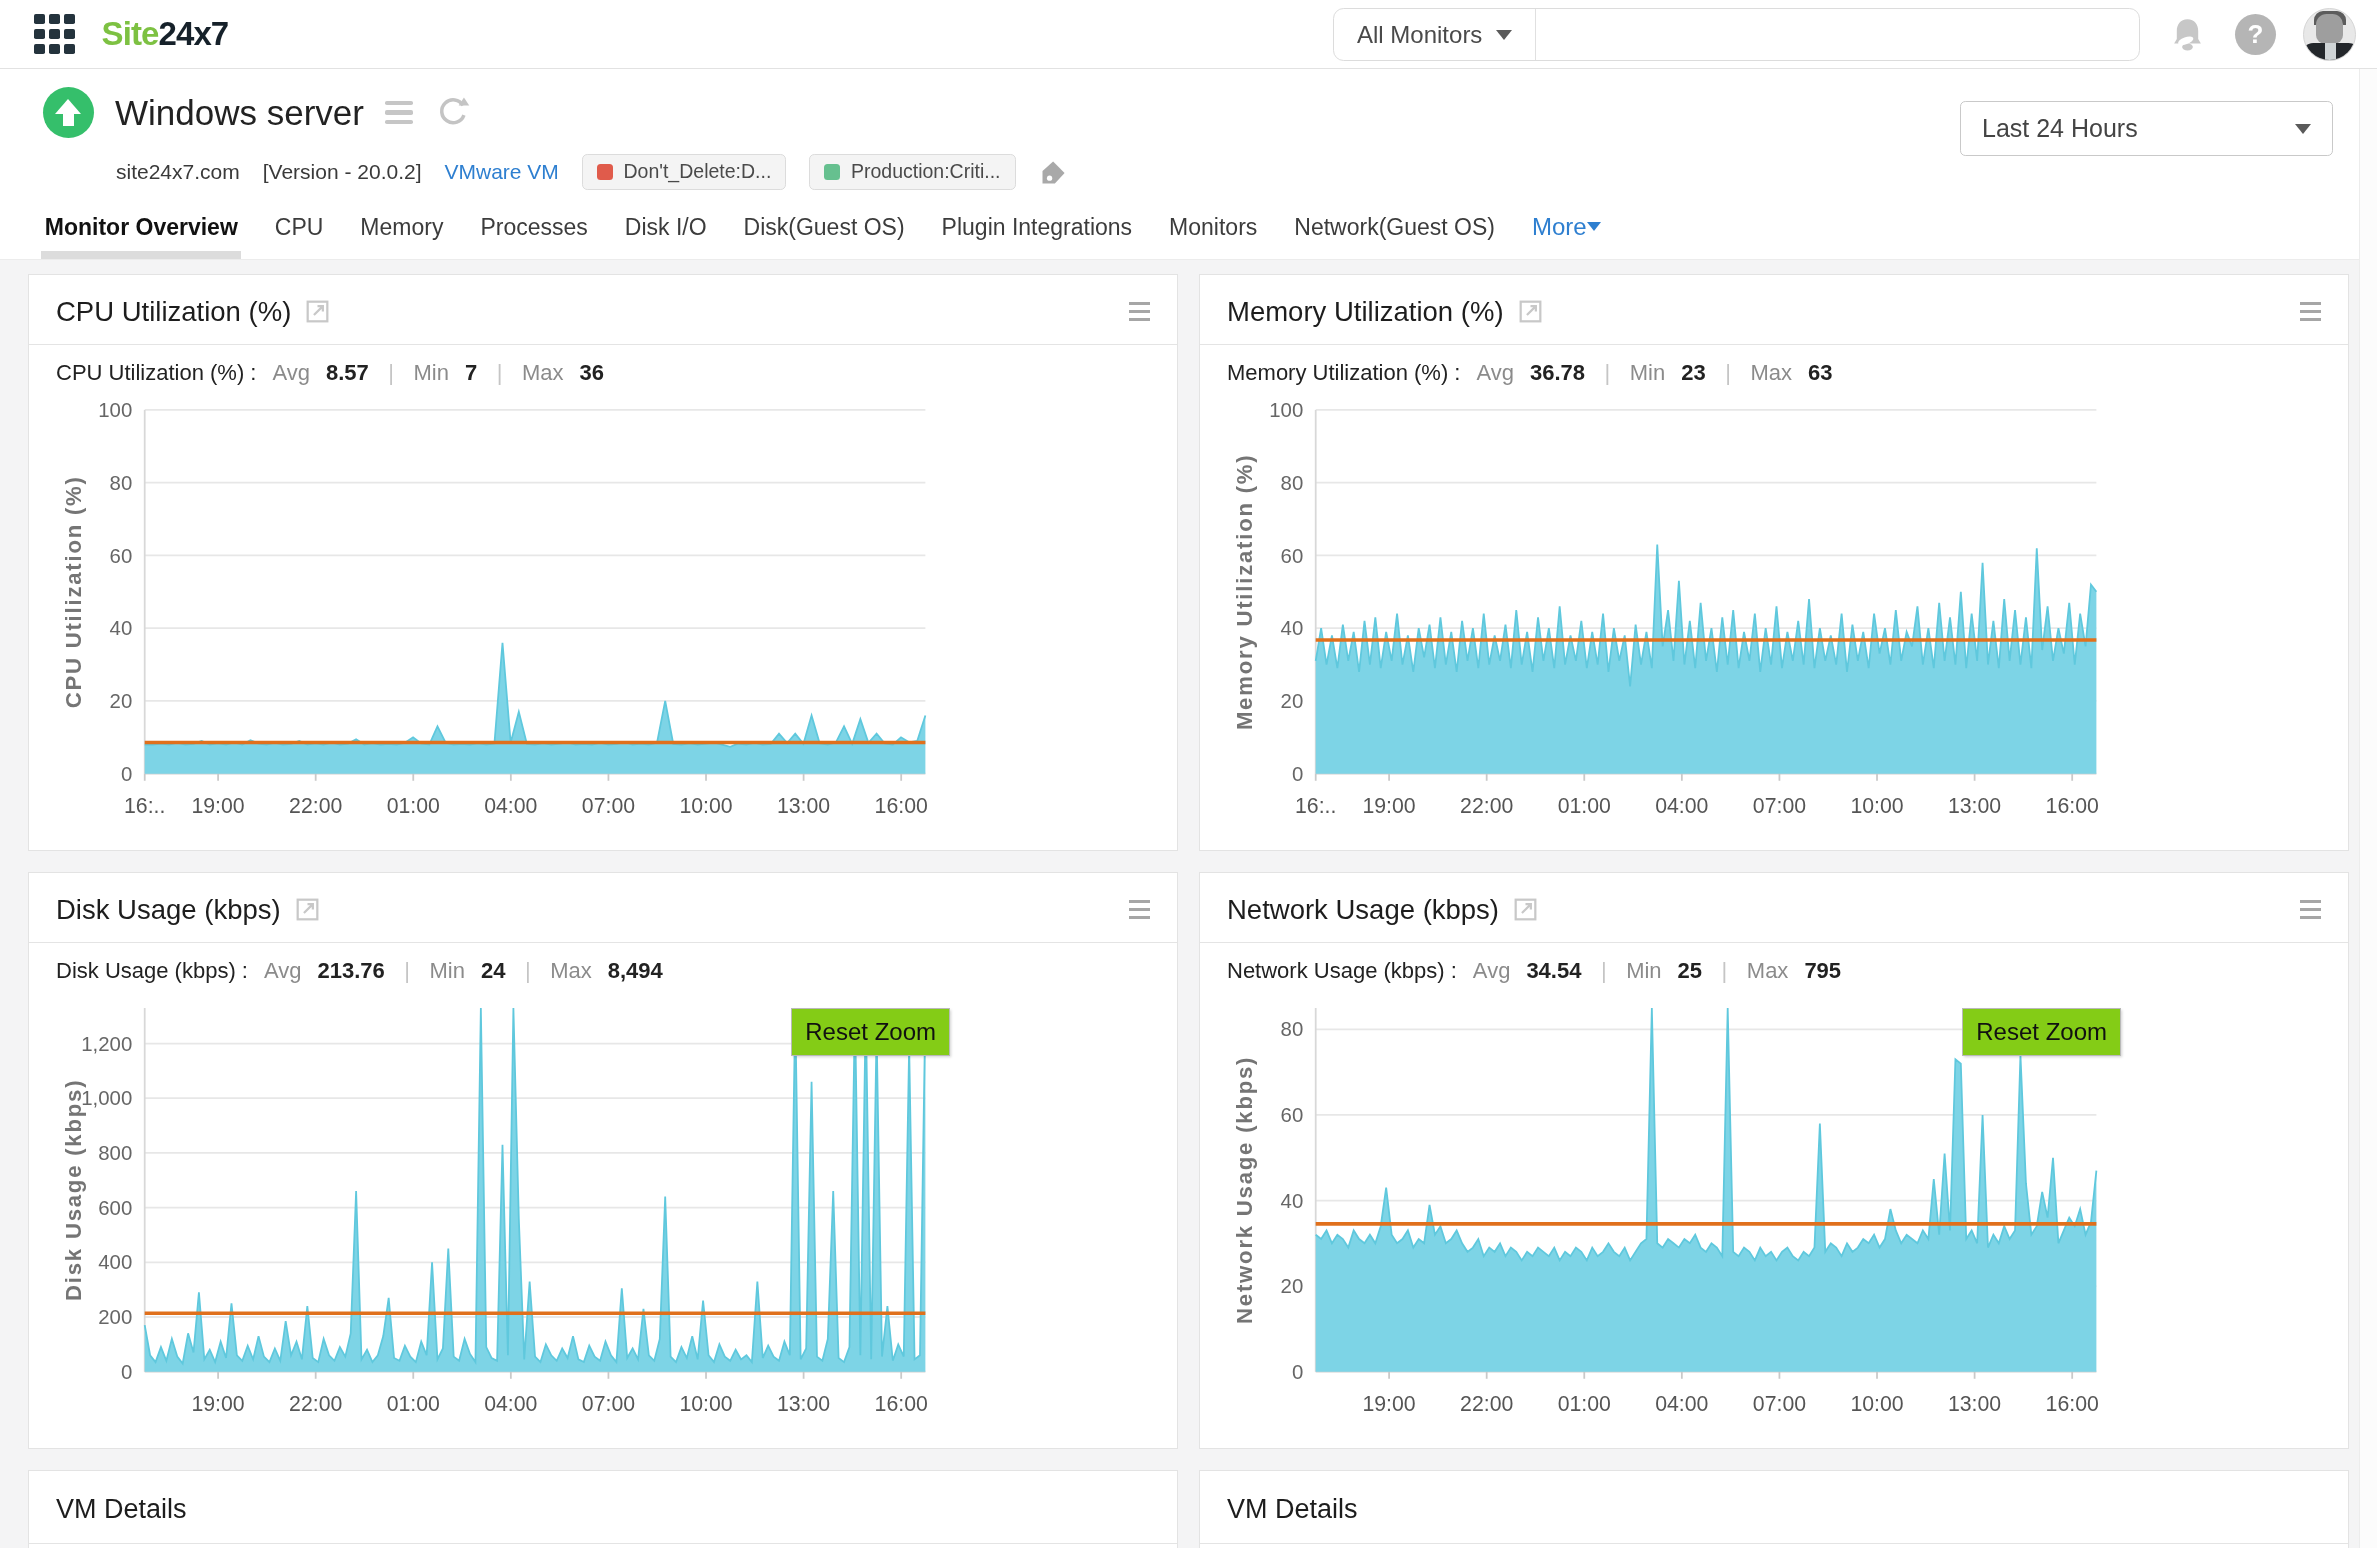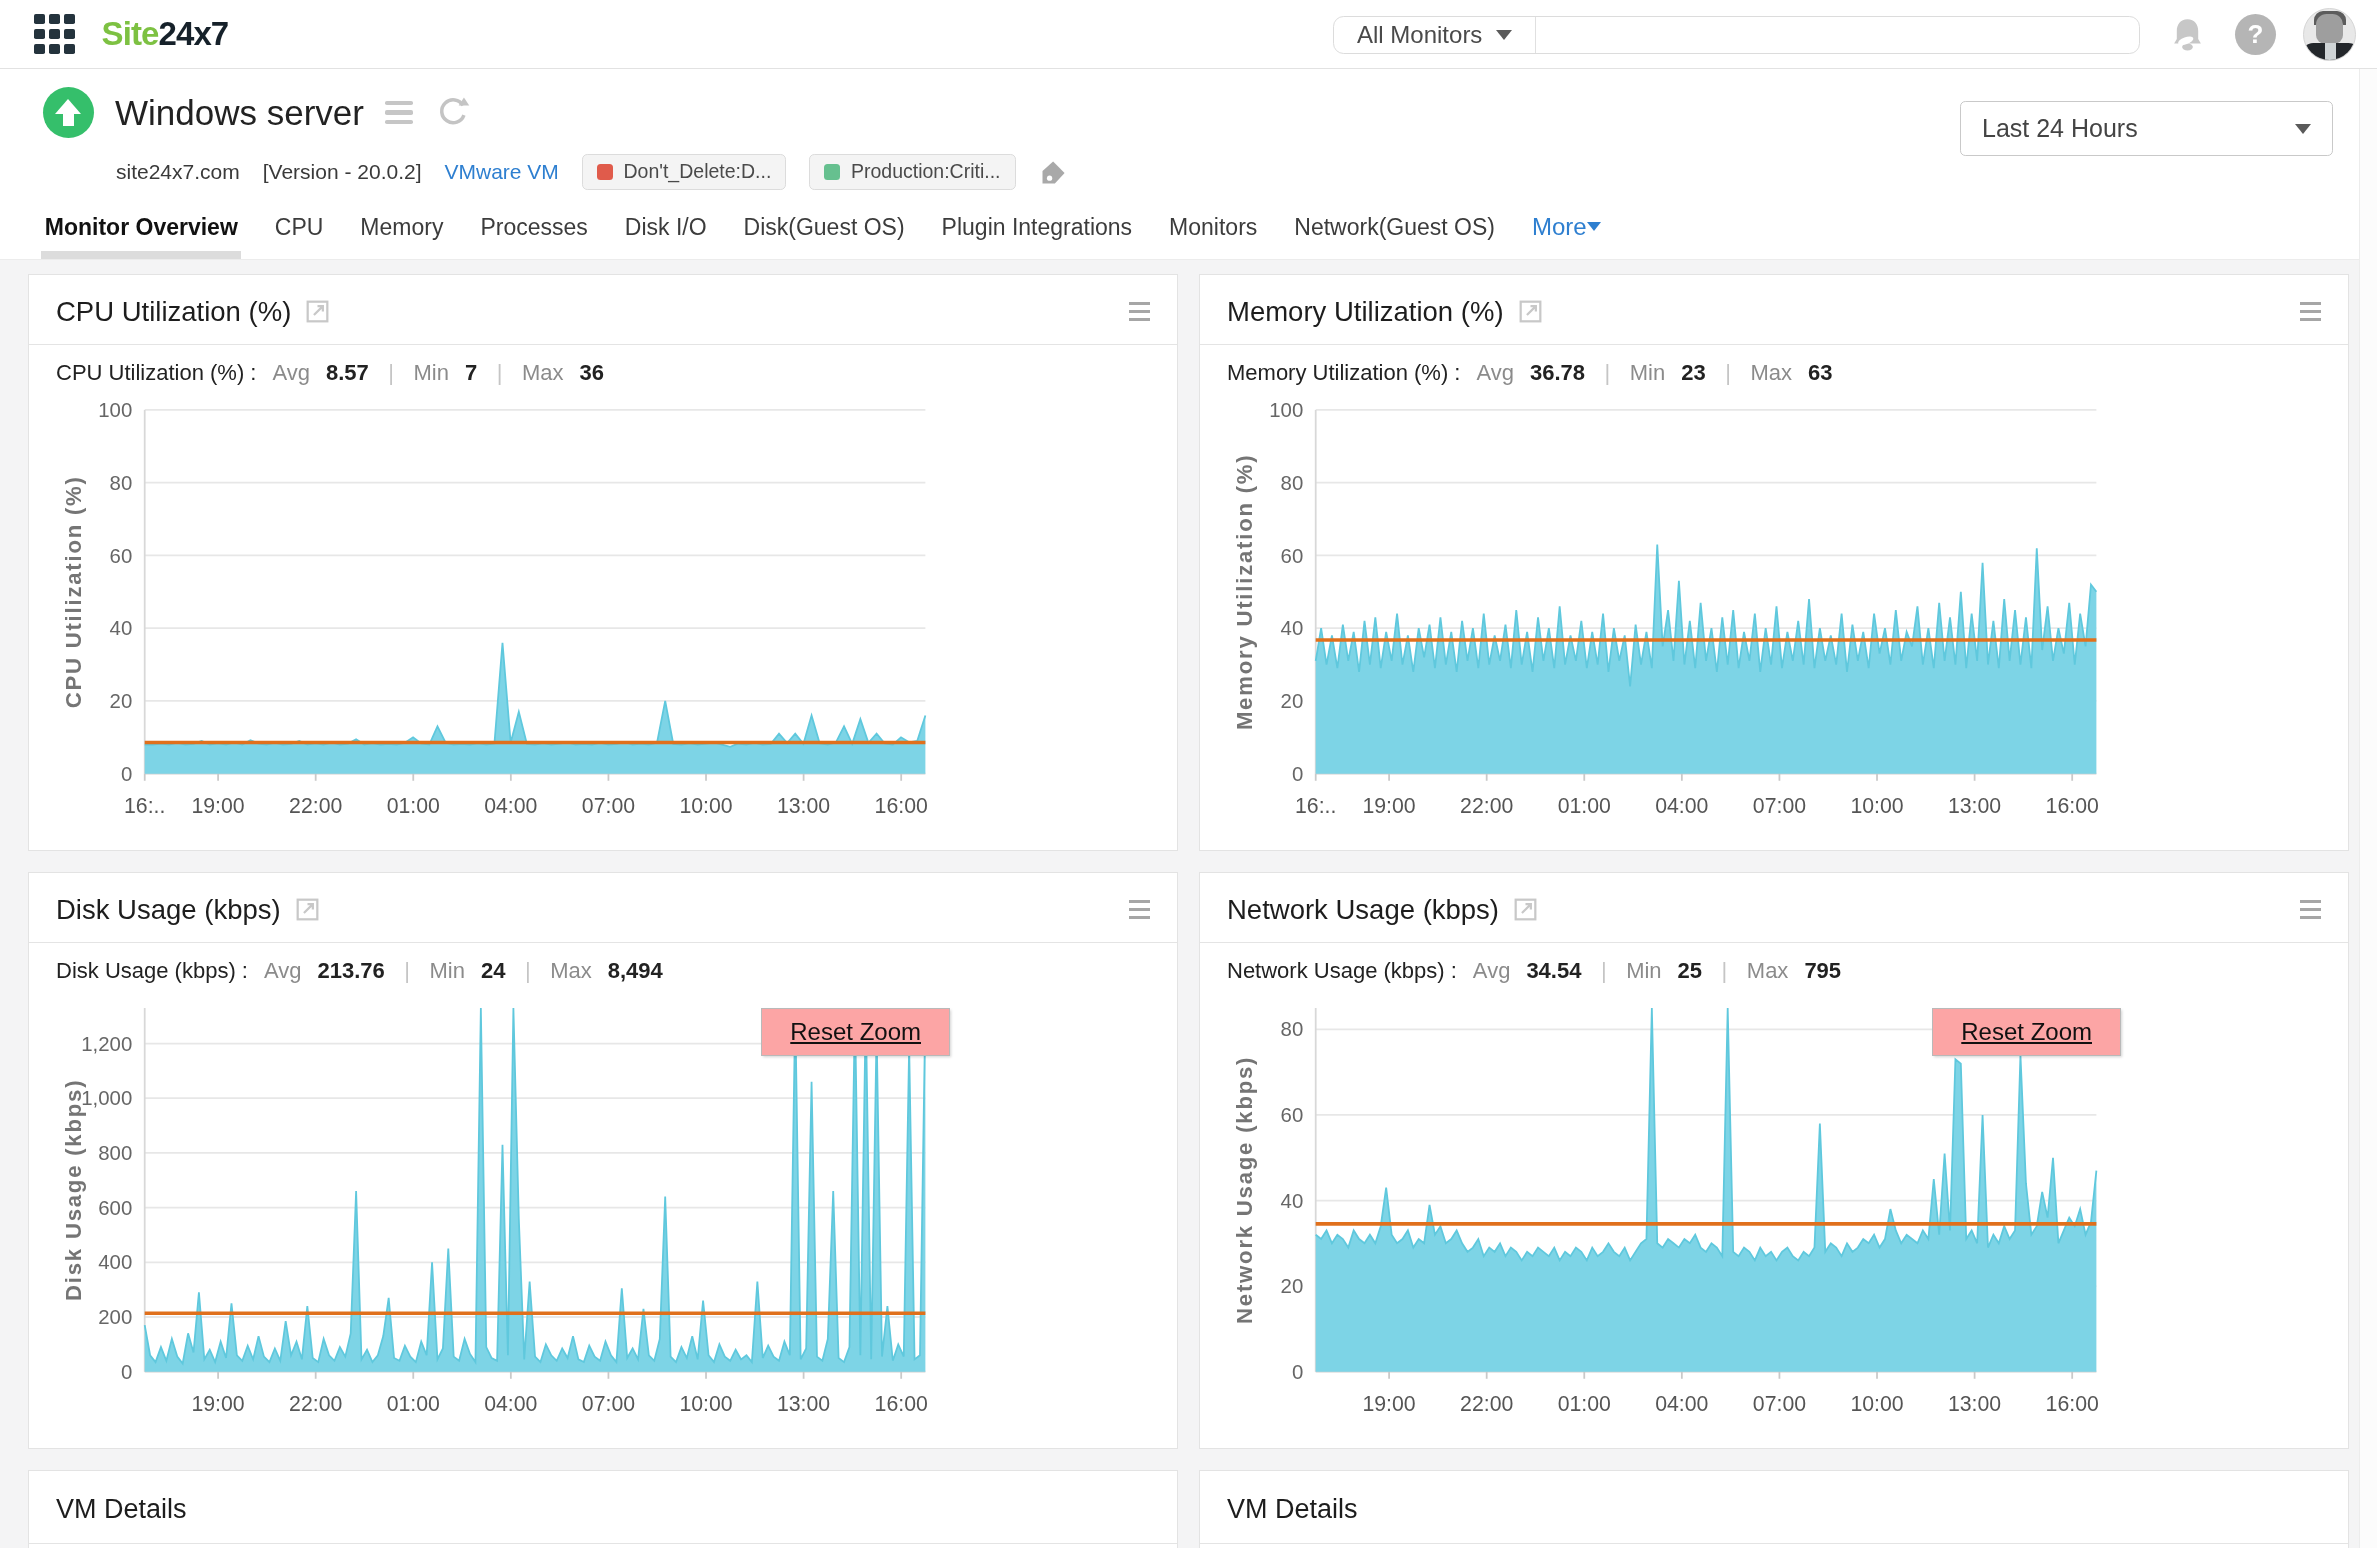--- a/index.html
+++ b/index.html
@@ -6,21 +6,21 @@
   html,body { width:2377px; height:1549px; overflow:hidden; font-family:"Liberation Sans", sans-serif; background:#f4f4f5; }
 
   
   .topbar { height:69px; background:#fff; border-bottom:1.8px solid #e2e2e2; display:flex; align-items:center; padding:0 25px; position:relative; }
   .gridicon { display:grid; grid-template-columns:repeat(3,10.6px); grid-template-rows:repeat(3,10.6px); gap:4.4px; margin:0 27px 0 9px; cursor:pointer; }
   .gridicon i { background:#24333d; border-radius:1.8px; }
   .logo { font-size:33px; font-weight:bold; letter-spacing:-0.9px; }
   .logo .lg-green { color:#7dc142; }
   .logo .lg-dark { color:#16212a; }
   .top-right { position:absolute; right:21px; top:0; height:69px; display:flex; align-items:center; gap:27px; }
-  .searchwrap { display:flex; align-items:center; height:38px; width:807px; border:1.8px solid #dcdcdc; border-radius:10.6px; background:#fff; }
+  .searchwrap { display:flex; align-items:center; height:53px; width:807px; border:1.8px solid #dcdcdc; border-radius:10.6px; background:#fff; }
   .monitorpick { display:flex; align-items:center; gap:14px; padding:0 23px; height:100%; border-right:1.8px solid #e0e0e0; cursor:pointer; }
   .monitorpick span { font-size:24px; color:#4a4a4a; }
   .caret { width:0; height:0; border-left:8px solid transparent; border-right:8px solid transparent; border-top:10.6px solid #5a5a5a; }
   .searchbox { display:flex; align-items:center; gap:12.4px; padding:0 21px; flex:1; }
   .searchbox .ph { font-size:24px; color:#b9b9b9; }
   .iconbtn { cursor:pointer; display:flex; align-items:center; justify-content:center; }
   .helpbtn { width:41px; height:41px; border-radius:50%; background:#b5b5b5; color:#fff; font-size:26px; font-weight:bold; }
   .avatar { width:53px; height:53px; border-radius:50%; border:1.8px solid #d5d5d5; overflow:hidden; background:#e8e8e8; position:relative; }
   .avatar .head { position:absolute; left:12.4px; top:5.3px; width:27px; height:30px; background:#9e9e9e; border-radius:10.6px 10.6px 9px 9px; }
   .avatar .hair { position:absolute; left:9.8px; top:1.8px; width:32px; height:14px; background:#5c5c5c; border-radius:9px 9px 0 0; }
@@ -62,21 +62,21 @@
   .phamb { display:flex; flex-direction:column; gap:4.4px; cursor:pointer; }
   .phamb i { width:21px; height:3.5px; background:#a6a6a6; }
   .pdivider { height:0.9px; background:#e4e4e4; }
   .statsrow { display:flex; align-items:center; gap:16px; padding:16px 27px 5.3px 27px; }
   .statlabel { font-size:22px; color:#222; }
   .statkey { font-size:22px; color:#8b8b8b; }
   .statval { font-size:22px; color:#222; font-weight:600; }
   .statsep { font-size:22px; color:#c5c5c5; padding:0 3.5px; }
   .chartwrap { position:relative; padding:0 27px; }
   .chartwrap svg text { font-family:"Liberation Sans", sans-serif; }
-  .resetzoom { position:absolute; top:18px; right:227px; background:#fca5a5; border:1.8px solid #b9b9b9; box-shadow:1.8px 1.8px 2.7px rgba(0,0,0,0.18); padding:9px 28px; font-size:24px; color:#111; cursor:pointer;text-decoration:underline; }
+  .resetzoom { position:absolute; top:18px; right:227px; background:#84cc16; border:1.8px solid #b9b9b9; box-shadow:1.8px 1.8px 2.7px rgba(0,0,0,0.18); padding:9px 13px; font-size:24px; color:#111; cursor:pointer; }
 
   
   .panel.vmpanel { height:195px; }
   .vm-title { font-size:27px; color:#1d1d1d; font-weight:500; padding:23px 27px 18px 27px; }
   .vmrow { display:flex; padding:21px 27px; }
 
   .scrollstrip { position:fixed; right:0; top:69px; width:18px; height:1480px; background:#fcfcfc; border-left:0.9px solid #ececec; }
 </style>
 </head>
 <body>

